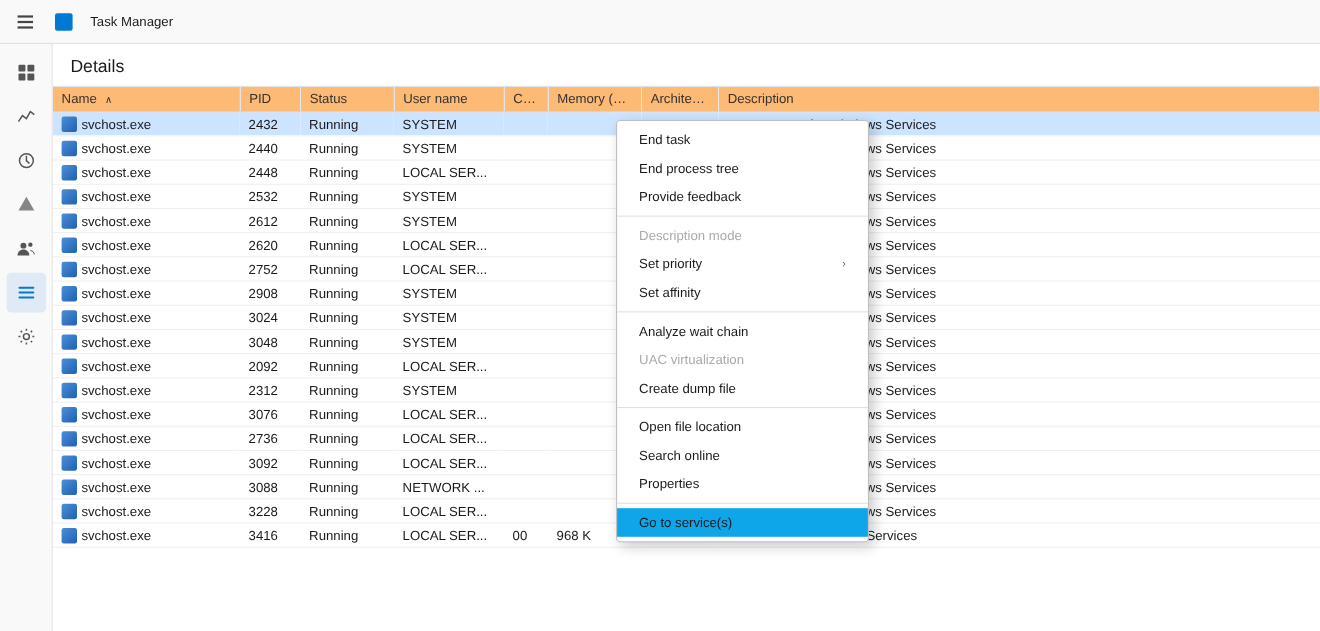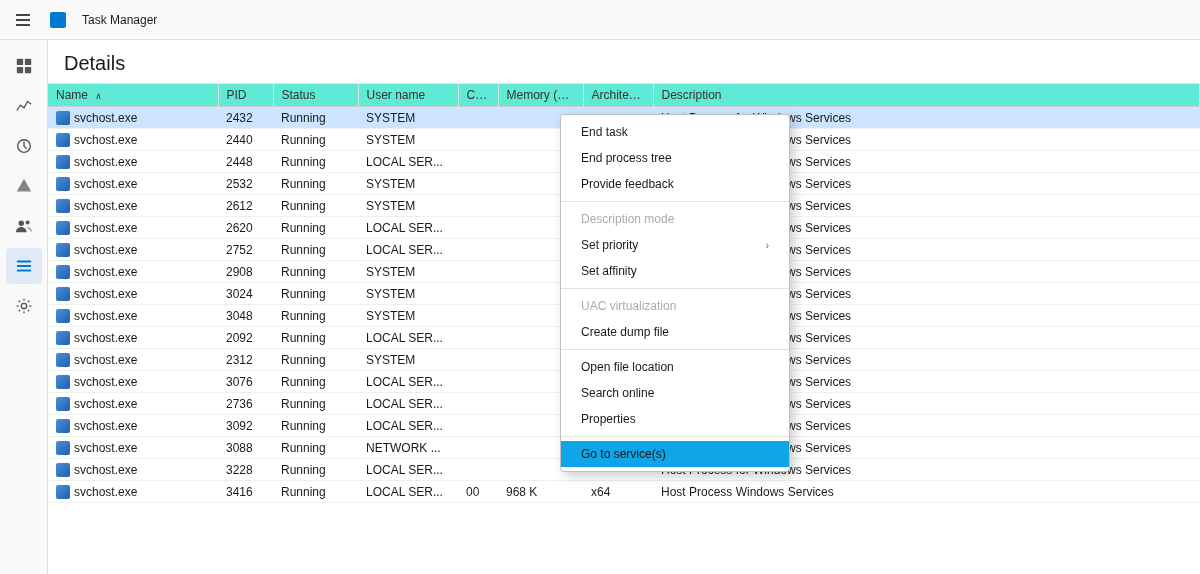--- a/index.html
+++ b/index.html
@@ -80,42 +80,42 @@
     
     .content {
       flex: 1;
       display: flex;
       flex-direction: column;
       background: #fff;
       overflow: hidden;
     }
 
     .page-title {
-      font-size: 20px;
+      font-size: 16px;
       font-weight: 300;
       padding: 12px 16px 8px;
       color: #1a1a1a;
       border-bottom: 1px solid #e0e0e0;
     }
 
     
     .table-container {
       flex: 1;
       overflow: auto;
       position: relative;
     }
 
     table {
       width: 100%;
       border-collapse: collapse;
       table-layout: fixed;
     }
 
     thead tr {
-      background: #5eead4;
+      background: #fdba74;
       position: sticky;
       top: 0;
       z-index: 5;
     }
 
     thead th {
       text-align: left;
       padding: 4px 8px;
       border-bottom: 1px solid #d0d0d0;
       border-right: 1px solid #e0e0e0;
@@ -595,20 +595,23 @@
               <span>Description mode</span>
             </div>
             <div class="menu-item">
               <span>Set priority</span>
               <span class="menu-arrow">›</span>
             </div>
             <div class="menu-item">
               <span>Set affinity</span>
             </div>
             <div class="menu-divider"></div>
+            <div class="menu-item">
+              <span>Analyze wait chain</span>
+            </div>
             <div class="menu-item disabled">
               <span>UAC virtualization</span>
             </div>
             <div class="menu-item">
               <span>Create dump file</span>
             </div>
             <div class="menu-divider"></div>
             <div class="menu-item">
               <span>Open file location</span>
             </div>

